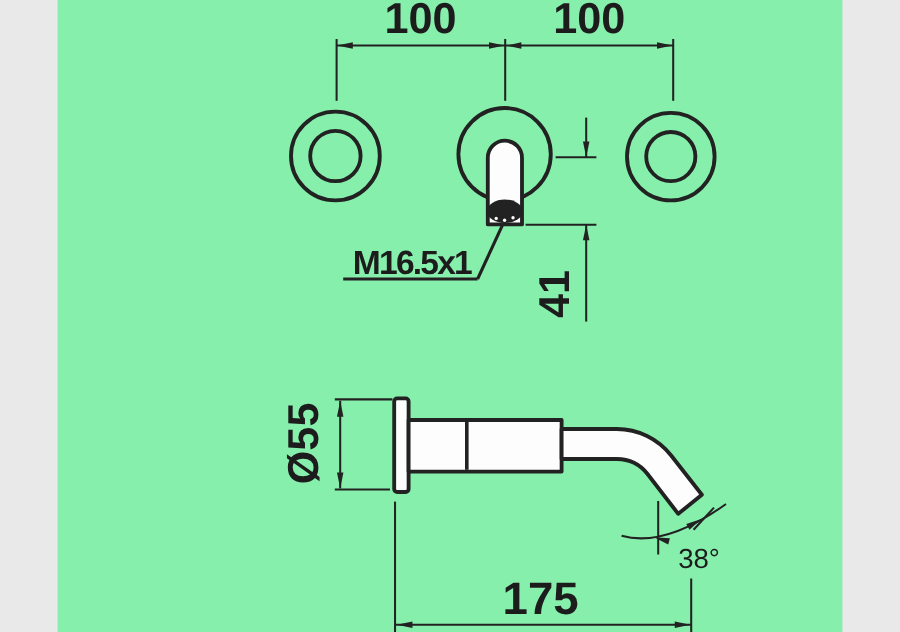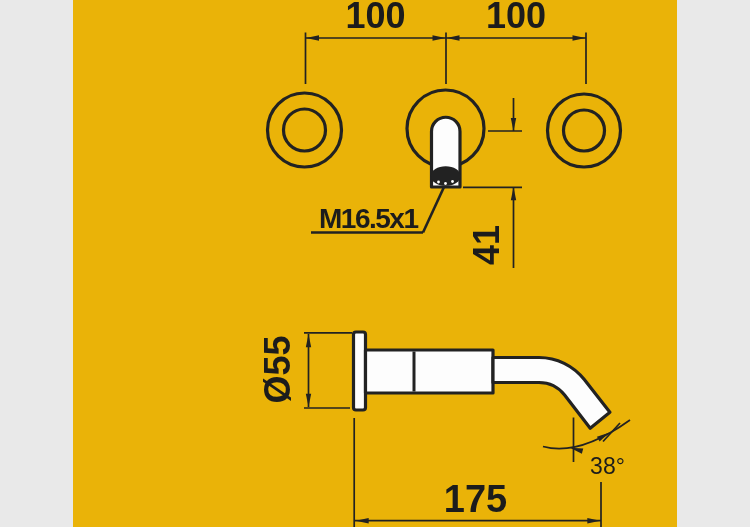--- a/index.html
+++ b/index.html
@@ -1,18 +1,18 @@
 <!DOCTYPE html>
 <html><head>
 <meta charset="utf-8">
 <style>
   html,body{margin:0;padding:0;background:#e9e9e9;}
   .stage{
-    width:604px;height:527px;position:relative;margin:0 auto;
-    background:#eab308;overflow:hidden;
+    width:654px;height:527px;position:relative;margin:0 auto;
+    background:#86efac;overflow:hidden;
     font-family:"Liberation Sans", sans-serif;
   }
   svg{display:block;}
   text{
     font-family:"Liberation Sans","DejaVu Sans",sans-serif;
     fill:#1c1c1c;
   }
   .dim-text{font-size:36px;font-weight:bold;}
   .dim-text-lg{font-size:38px;font-weight:bold;}
   .thread-text{font-size:28px;font-weight:bold;letter-spacing:-1.5px;}

